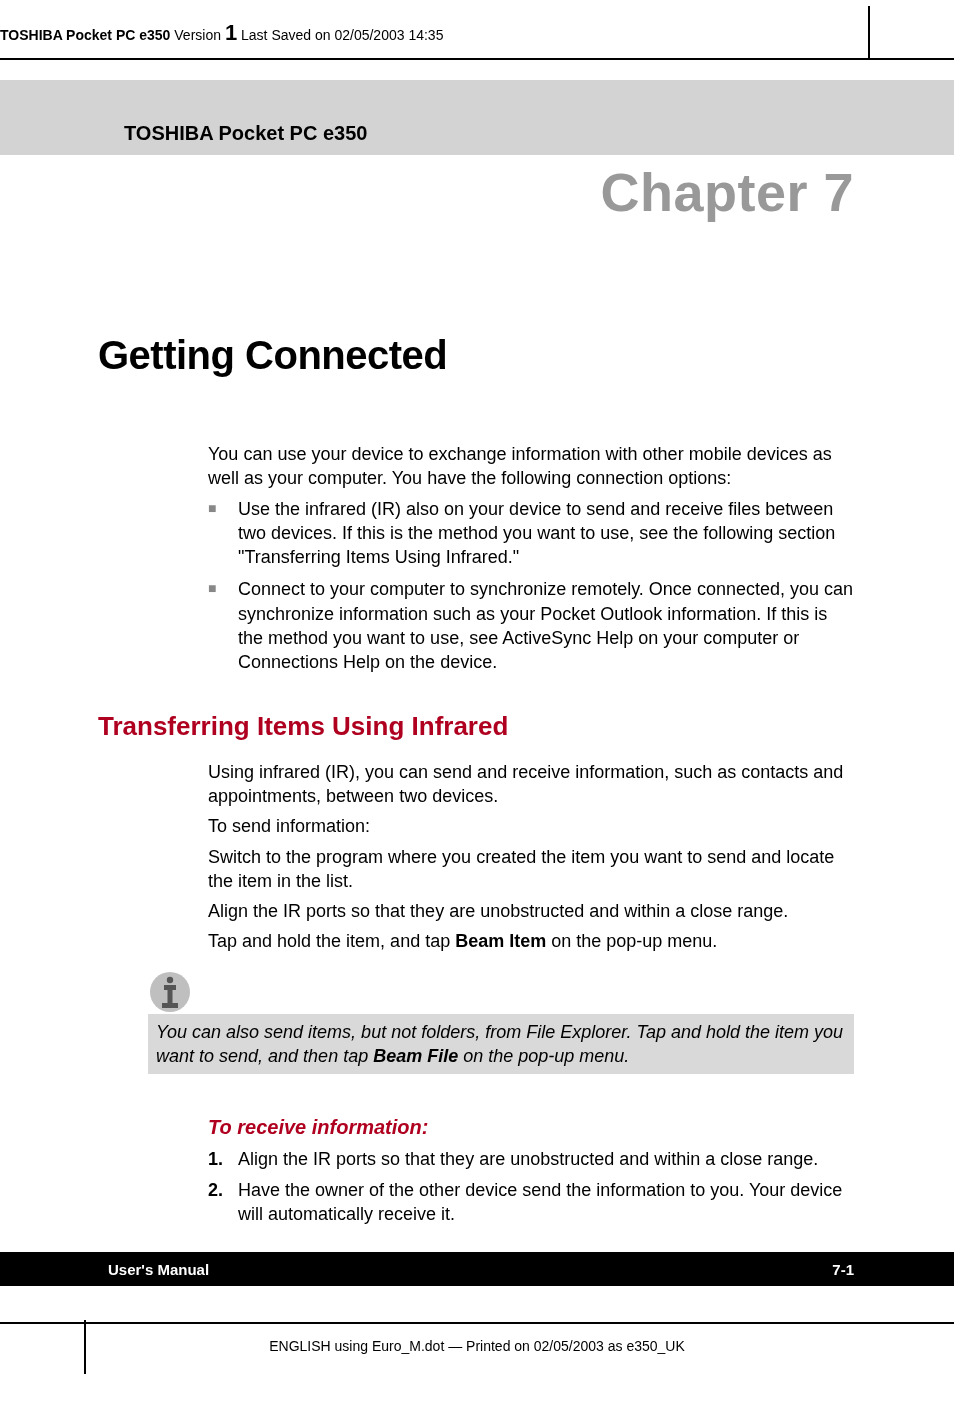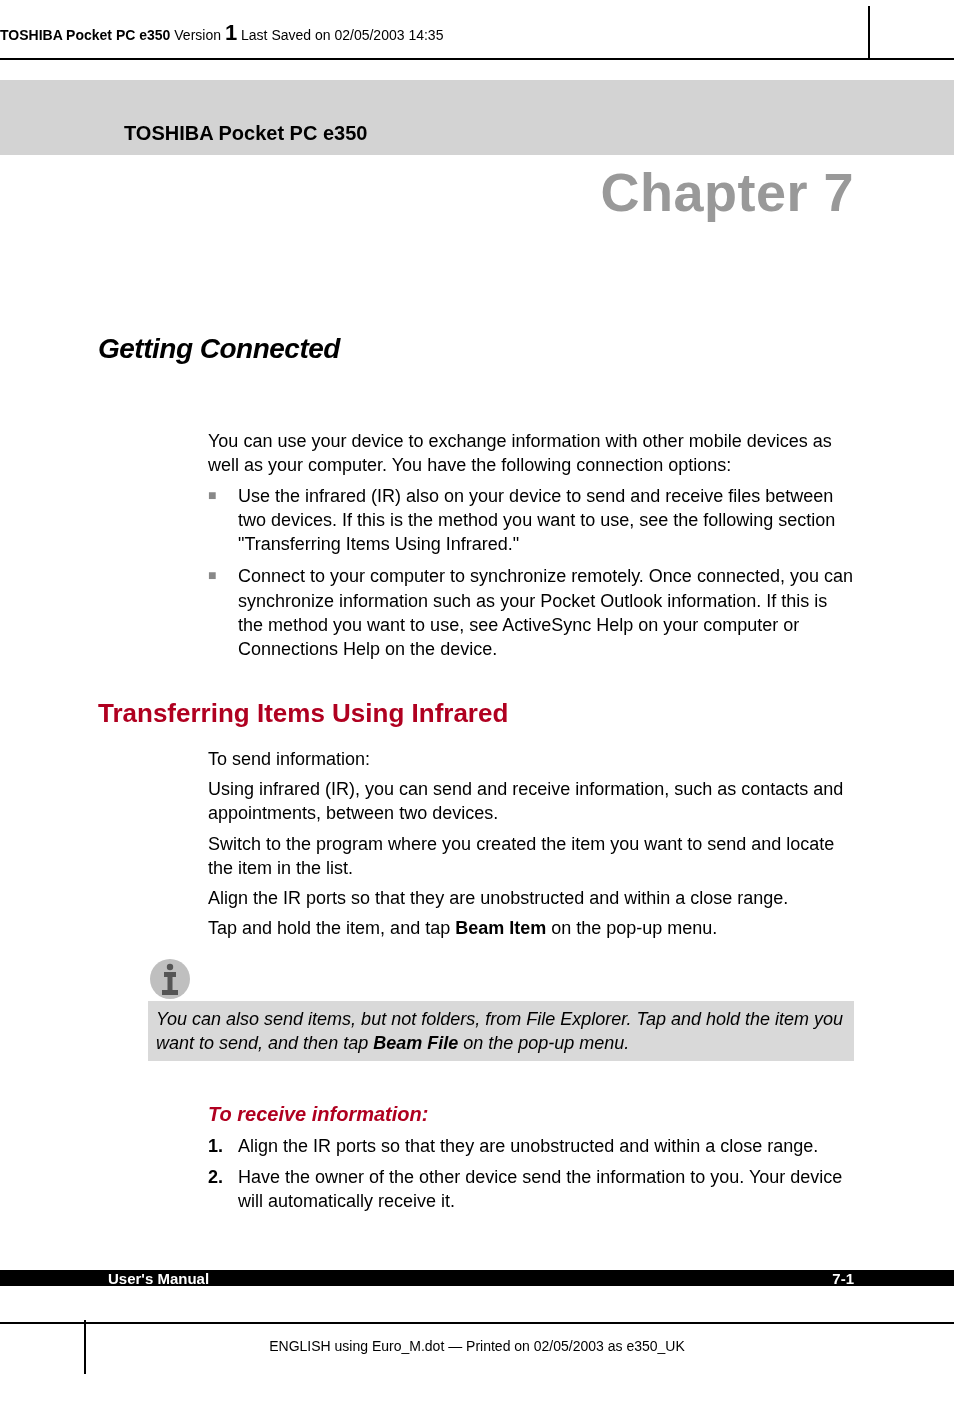--- a/index.html
+++ b/index.html
@@ -53,26 +53,25 @@
     }
     .chapter-title {
       text-align: right;
       font-size: 54px;
       font-weight: 900;
       color: #999;
       padding: 6px 100px 0 0;
       letter-spacing: 0.5px;
     }
     .chapter-heading {
-      font-size: 28px;
+      font-size: 40px;
       font-weight: 900;
       padding: 110px 0 0 98px;
       color: #000;
       letter-spacing: -0.5px;
-      font-style: italic;
     }
     .content {
       padding: 64px 100px 0 208px;
       font-size: 18px;
       line-height: 1.35;
       color: #000;
     }
     .content p { margin-bottom: 4px; }
     .bullet-list {
       list-style: none;
@@ -148,21 +147,21 @@
       position: absolute;
       left: 0;
       top: 0;
       font-weight: bold;
     }
     .footer-bar {
       position: absolute;
       left: 0;
       right: 0;
       bottom: 122px;
-      height: 16px;
+      height: 34px;
       background: #000;
       color: #fff;
       font-weight: bold;
       font-size: 15px;
       display: flex;
       justify-content: space-between;
       align-items: center;
       padding: 0 100px 0 108px;
     }
     .footer-divider {
@@ -214,22 +213,22 @@
     <p>You can use your device to exchange information with other mobile devices as well as your computer. You have the following connection options:</p>
     <ul class="bullet-list">
       <li>Use the infrared (IR) also on your device to send and receive files between two devices. If this is the method you want to use, see the following section "Transferring Items Using Infrared."</li>
       <li>Connect to your computer to synchronize remotely. Once connected, you can synchronize information such as your Pocket Outlook information. If this is the method you want to use, see ActiveSync Help on your computer or Connections Help on the device.</li>
     </ul>
   </div>
 
   <div class="section-red">Transferring Items Using Infrared</div>
 
   <div class="sub-content">
+    <p>Using infrared (IR), you can send and receive information, such as contacts and appointments, between two devices.</p>
     <p>To send information:</p>
-    <p>Using infrared (IR), you can send and receive information, such as contacts and appointments, between two devices.</p>
     <p>Switch to the program where you created the item you want to send and locate the item in the list.</p>
     <p>Align the IR ports so that they are unobstructed and within a close range.</p>
     <p>
       <span>Tap and hold the item, and tap </span><span class="bold">Beam Item</span><span> on the pop-up menu.</span>
     </p>
   </div>
 
   <div class="info-row">
     <div class="info-icon-wrap">
       <svg viewBox="0 0 44 44" width="44" height="44">

